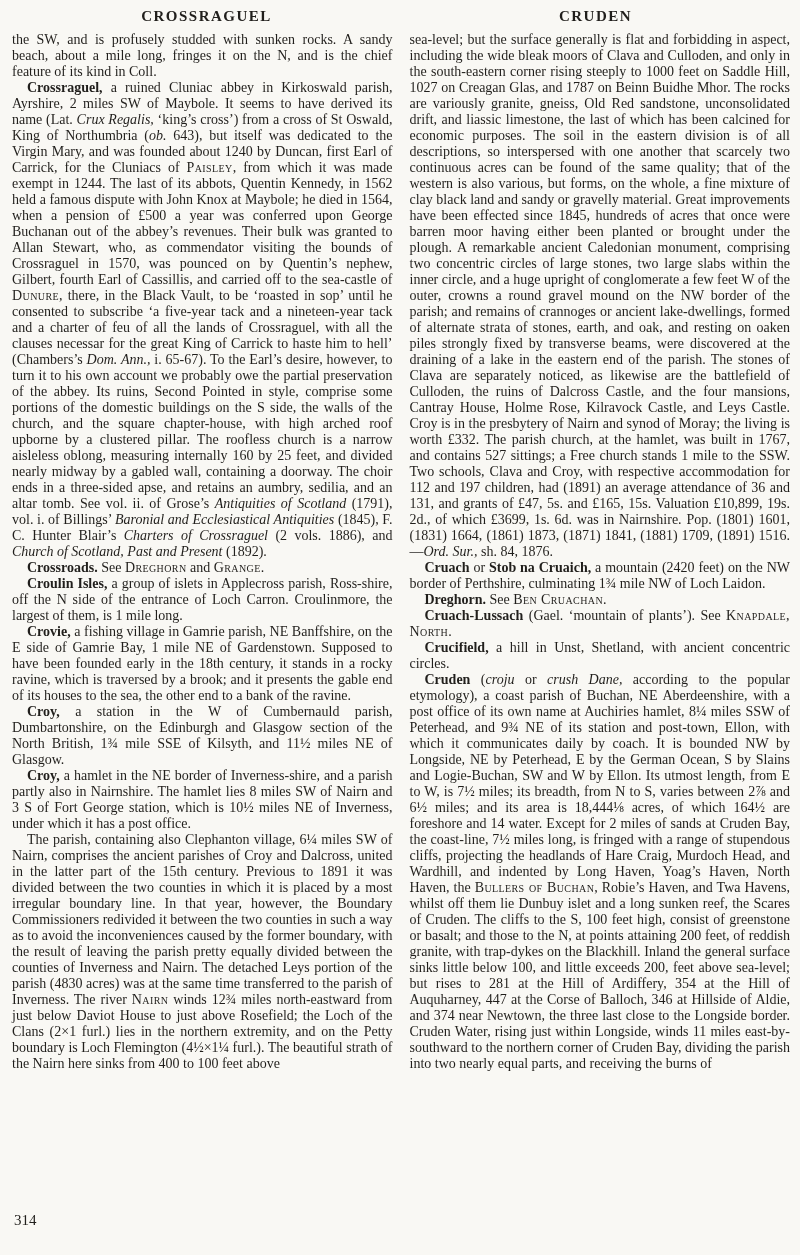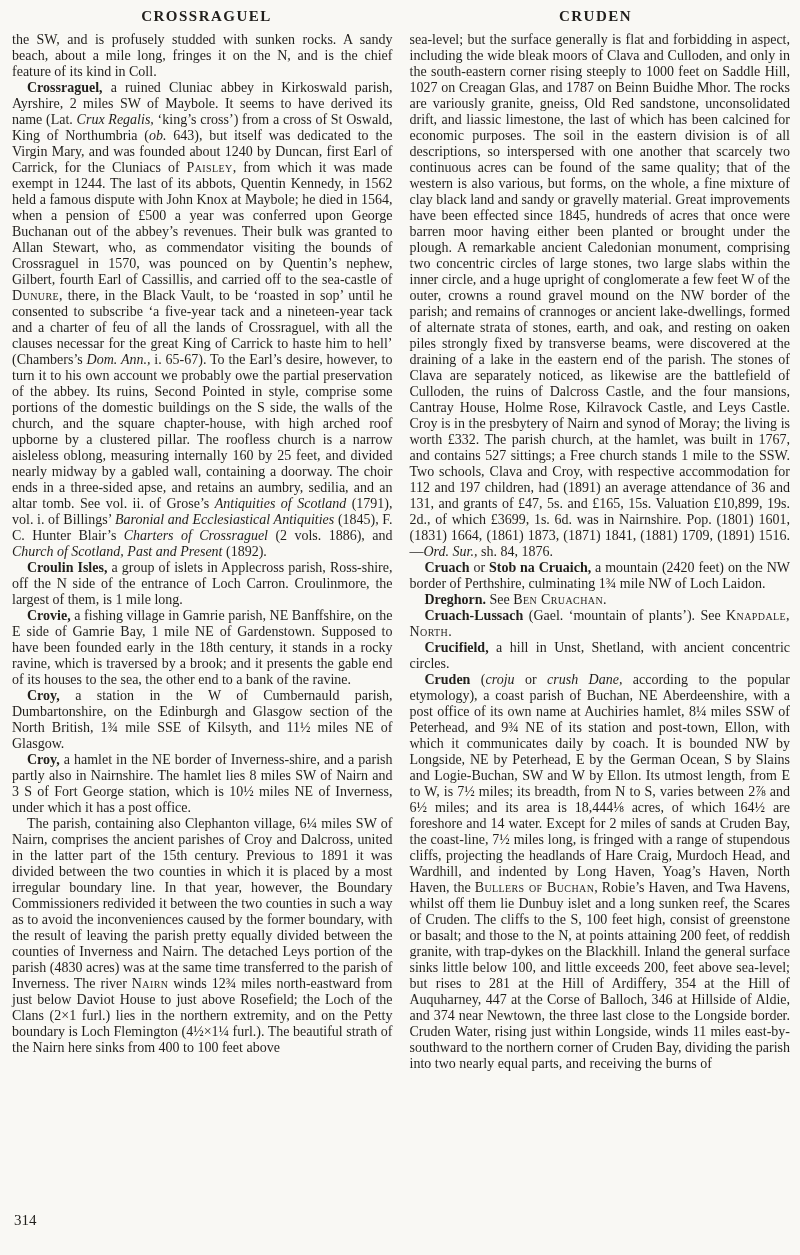--- a/index.html
+++ b/index.html
@@ -54,20 +54,21 @@
 
 <div class="page">
   <header class="running-heads">
     <div class="running-head">CROSSRAGUEL</div>
     <div class="running-head">CRUDEN</div>
   </header>
   <main class="columns">
     <div class="column" id="col-left">
         <p class="entry"><span>the SW, and is profusely studded with sunken rocks. A sandy beach, about a mile long, fringes it on the N, and is the chief feature of its kind in Coll.</span></p>
         <p class="entry indent"><span class="b">Crossraguel,</span><span> a ruined Cluniac abbey in Kirkoswald parish, Ayrshire, 2 miles SW of Maybole. It seems to have derived its name (Lat. </span><span class="i">Crux Regalis,</span><span> ‘king’s cross’) from a cross of St Oswald, King of Northumbria (</span><span class="i">ob.</span><span> 643), but itself was dedicated to the Virgin Mary, and was founded about 1240 by Duncan, first Earl of Carrick, for the Cluniacs of </span><span class="sc">Paisley</span><span>, from which it was made exempt in 1244. The last of its abbots, Quentin Kennedy, in 1562 held a famous dispute with John Knox at Maybole; he died in 1564, when a pension of £500 a year was conferred upon George Buchanan out of the abbey’s revenues. Their bulk was granted to Allan Stewart, who, as commendator visiting the bounds of Crossraguel in 1570, was pounced on by Quentin’s nephew, Gilbert, fourth Earl of Cassillis, and carried off to the sea-castle of </span><span class="sc">Dunure</span><span>, there, in the Black Vault, to be ‘roasted in sop’ until he consented to subscribe ‘a five-year tack and a nineteen-year tack and a charter of feu of all the lands of Crossraguel, with all the clauses necessar for the great King of Carrick to haste him to hell’ (Chambers’s </span><span class="i">Dom. Ann.,</span><span> i. 65-67). To the Earl’s desire, however, to turn it to his own account we probably owe the partial preservation of the abbey. Its ruins, Second Pointed in style, comprise some portions of the domestic buildings on the S side, the walls of the church, and the square chapter-house, with high arched roof upborne by a clustered pillar. The roofless church is a narrow aisleless oblong, measuring internally 160 by 25 feet, and divided nearly midway by a gabled wall, containing a doorway. The choir ends in a three-sided apse, and retains an aumbry, sedilia, and an altar tomb. See vol. ii. of Grose’s </span><span class="i">Antiquities of Scotland</span><span> (1791), vol. i. of Billings’ </span><span class="i">Baronial and Ecclesiastical Antiquities</span><span> (1845), F. C. Hunter Blair’s </span><span class="i">Charters of Crossraguel</span><span> (2 vols. 1886), and </span><span class="i">Church of Scotland, Past and Present</span><span> (1892).</span></p>
+        <p class="entry indent"><span class="b">Crossroads.</span><span> See </span><span class="sc">Dreghorn</span><span> and </span><span class="sc">Grange</span><span>.</span></p>
         <p class="entry indent"><span class="b">Croulin Isles,</span><span> a group of islets in Applecross parish, Ross-shire, off the N side of the entrance of Loch Carron. Croulinmore, the largest of them, is 1 mile long.</span></p>
         <p class="entry indent"><span class="b">Crovie,</span><span> a fishing village in Gamrie parish, NE Banffshire, on the E side of Gamrie Bay, 1 mile NE of Gardenstown. Supposed to have been founded early in the 18th century, it stands in a rocky ravine, which is traversed by a brook; and it presents the gable end of its houses to the sea, the other end to a bank of the ravine.</span></p>
         <p class="entry indent"><span class="b">Croy,</span><span> a station in the W of Cumbernauld parish, Dumbartonshire, on the Edinburgh and Glasgow section of the North British, 1¾ mile SSE of Kilsyth, and 11½ miles NE of Glasgow.</span></p>
         <p class="entry indent"><span class="b">Croy,</span><span> a hamlet in the NE border of Inverness-shire, and a parish partly also in Nairnshire. The hamlet lies 8 miles SW of Nairn and 3 S of Fort George station, which is 10½ miles NE of Inverness, under which it has a post office.</span></p>
         <p class="entry indent"><span>The parish, containing also Clephanton village, 6¼ miles SW of Nairn, comprises the ancient parishes of Croy and Dalcross, united in the latter part of the 15th century. Previous to 1891 it was divided between the two counties in which it is placed by a most irregular boundary line. In that year, however, the Boundary Commissioners redivided it between the two counties in such a way as to avoid the inconveniences caused by the former boundary, with the result of leaving the parish pretty equally divided between the counties of Inverness and Nairn. The detached Leys portion of the parish (4830 acres) was at the same time transferred to the parish of Inverness. The river </span><span class="sc">Nairn</span><span> winds 12¾ miles north-eastward from just below Daviot House to just above Rosefield; the Loch of the Clans (2×1 furl.) lies in the northern extremity, and on the Petty boundary is Loch Flemington (4½×1¼ furl.). The beautiful strath of the Nairn here sinks from 400 to 100 feet above</span></p>
       </div>
     <div class="divider"></div>
     <div class="column" id="col-right">
         <p class="entry"><span>sea-level; but the surface generally is flat and forbidding in aspect, including the wide bleak moors of Clava and Culloden, and only in the south-eastern corner rising steeply to 1000 feet on Saddle Hill, 1027 on Creagan Glas, and 1787 on Beinn Buidhe Mhor. The rocks are variously granite, gneiss, Old Red sandstone, unconsolidated drift, and liassic limestone, the last of which has been calcined for economic purposes. The soil in the eastern division is of all descriptions, so interspersed with one another that scarcely two continuous acres can be found of the same quality; that of the western is also various, but forms, on the whole, a fine mixture of clay black land and sandy or gravelly material. Great improvements have been effected since 1845, hundreds of acres that once were barren moor having either been planted or brought under the plough. A remarkable ancient Caledonian monument, comprising two concentric circles of large stones, two large slabs within the inner circle, and a huge upright of conglomerate a few feet W of the outer, crowns a round gravel mound on the NW border of the parish; and remains of crannoges or ancient lake-dwellings, formed of alternate strata of stones, earth, and oak, and resting on oaken piles strongly fixed by transverse beams, were discovered at the draining of a lake in the eastern end of the parish. The stones of Clava are separately noticed, as likewise are the battlefield of Culloden, the ruins of Dalcross Castle, and the four mansions, Cantray House, Holme Rose, Kilravock Castle, and Leys Castle. Croy is in the presbytery of Nairn and synod of Moray; the living is worth £332. The parish church, at the hamlet, was built in 1767, and contains 527 sittings; a Free church stands 1 mile to the SSW. Two schools, Clava and Croy, with respective accommodation for 112 and 197 children, had (1891) an average attendance of 36 and 131, and grants of £47, 5s. and £165, 15s. Valuation £10,899, 19s. 2d., of which £3699, 1s. 6d. was in Nairnshire. Pop. (1801) 1601, (1831) 1664, (1861) 1873, (1871) 1841, (1881) 1709, (1891) 1516.—</span><span class="i">Ord. Sur.,</span><span> sh. 84, 1876.</span></p>
         <p class="entry indent"><span class="b">Cruach</span><span> or </span><span class="b">Stob na Cruaich,</span><span> a mountain (2420 feet) on the NW border of Perthshire, culminating 1¾ mile NW of Loch Laidon.</span></p>

